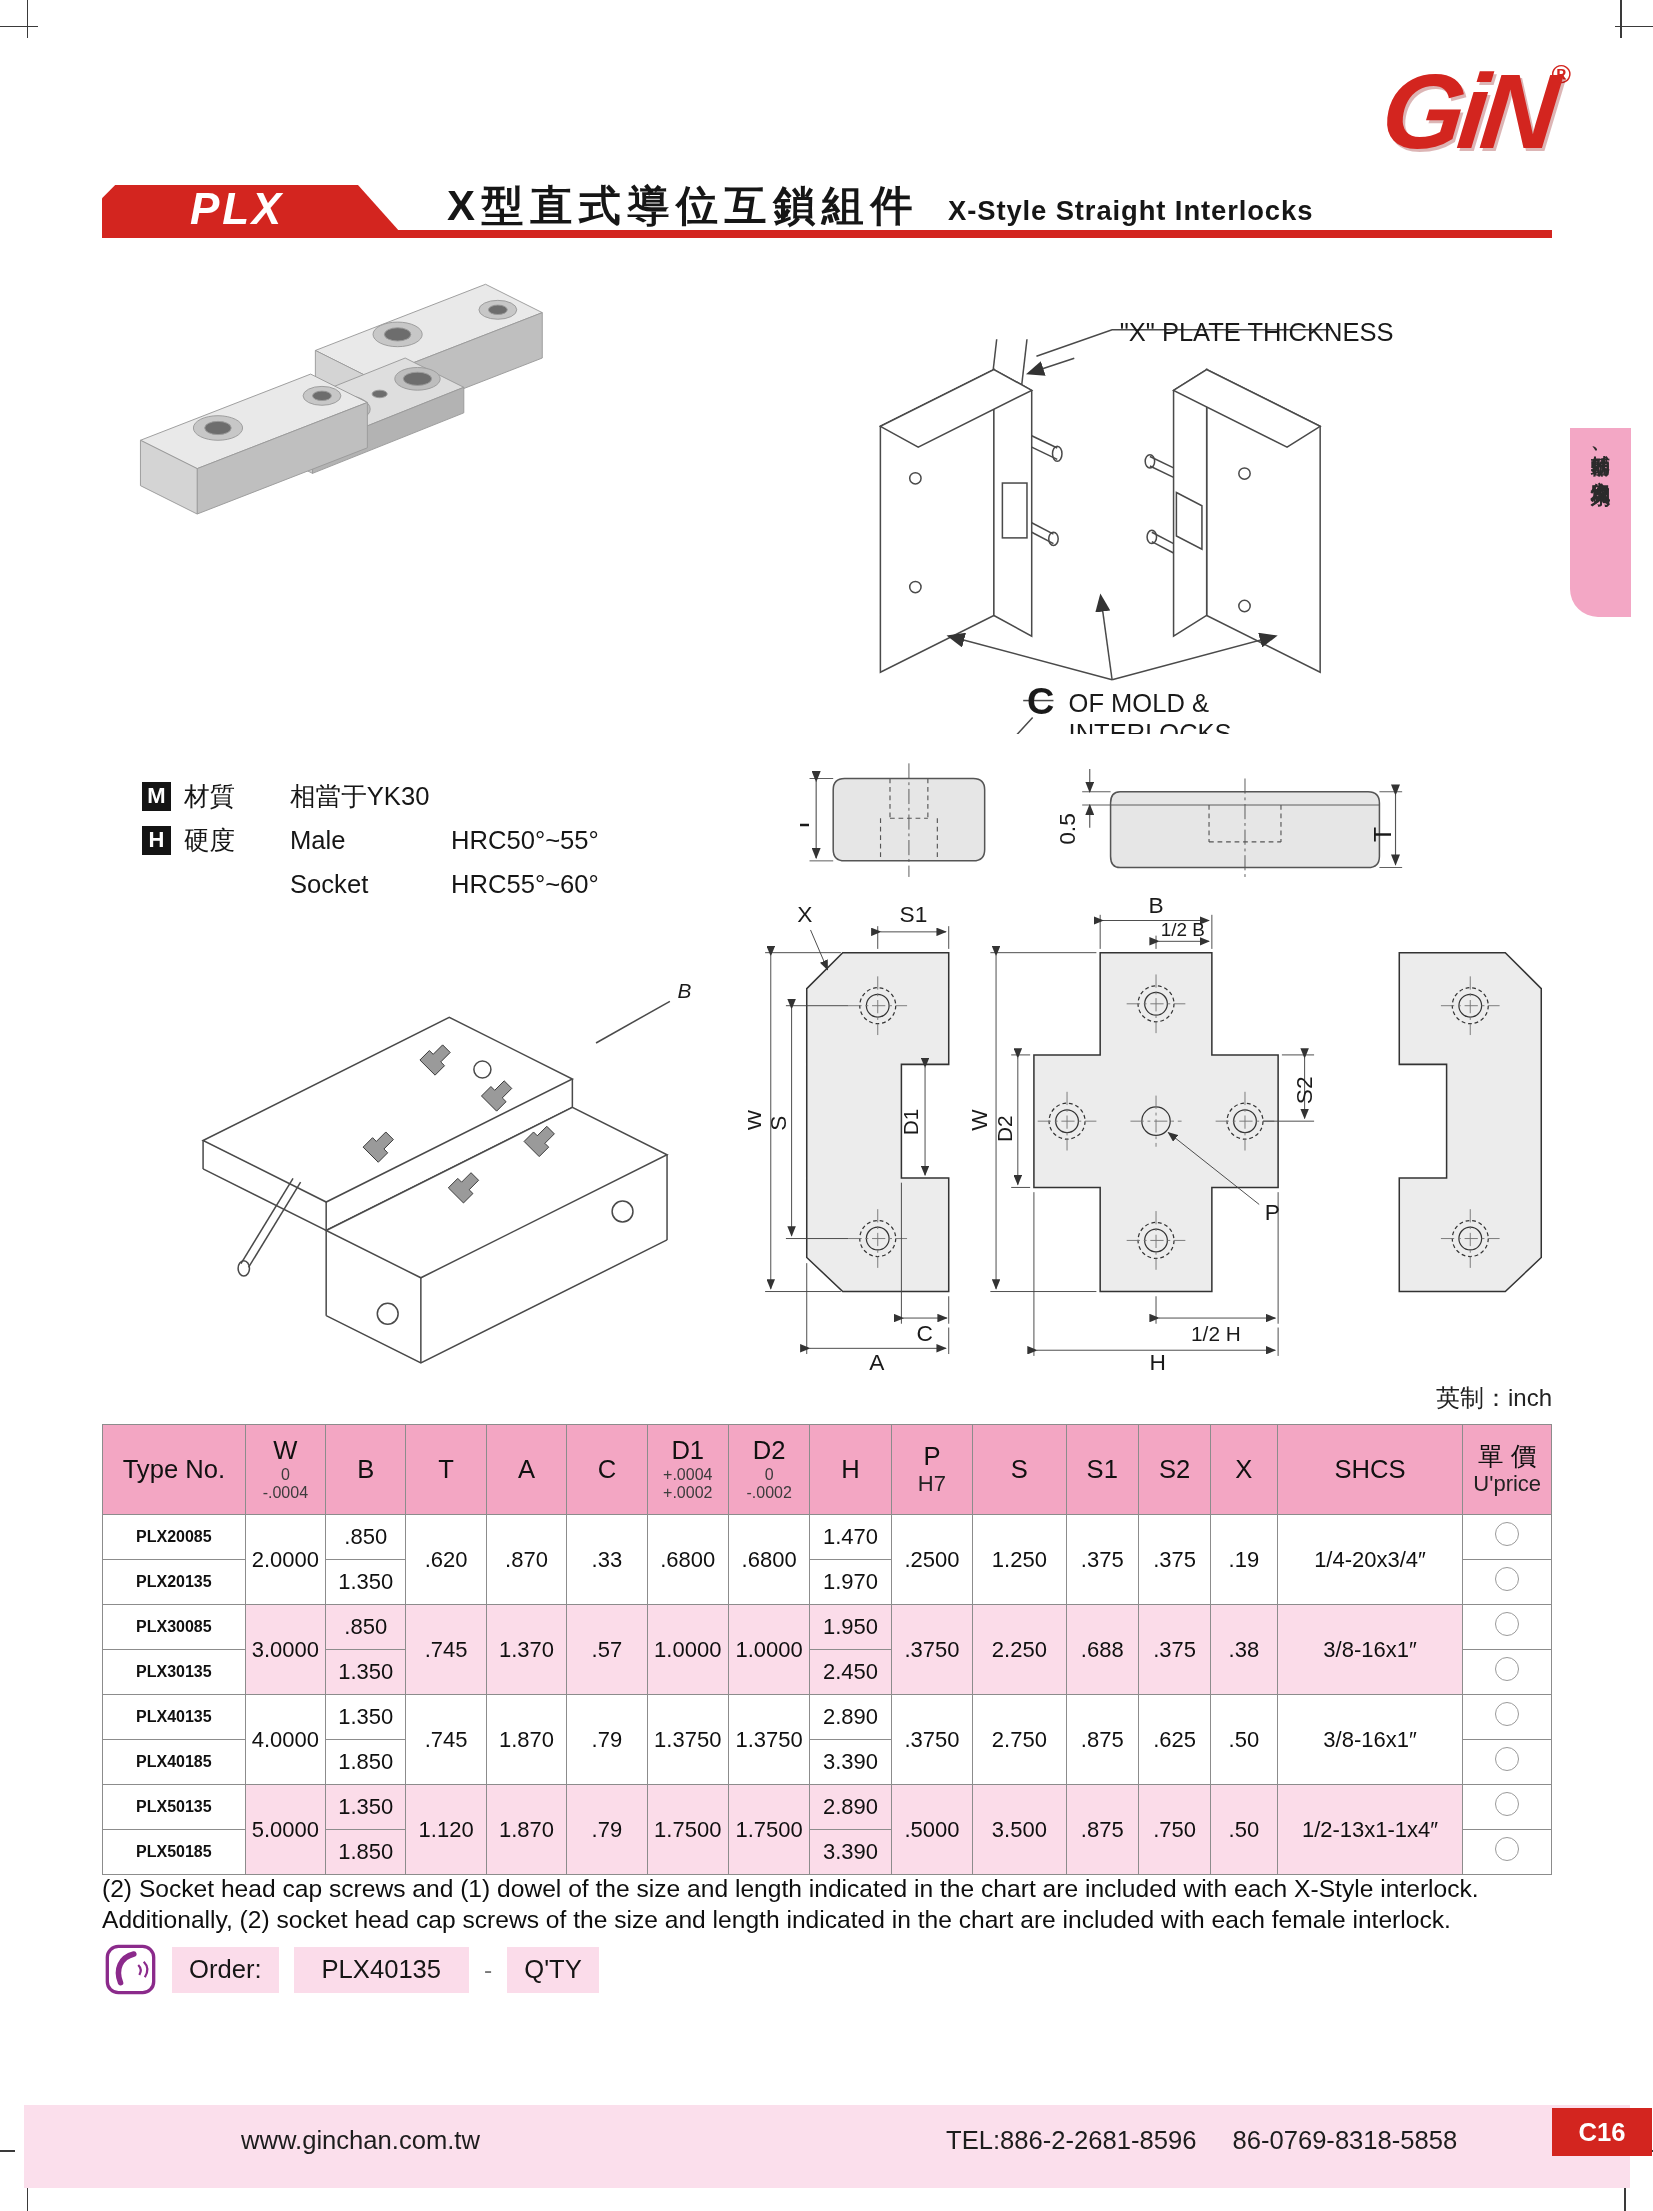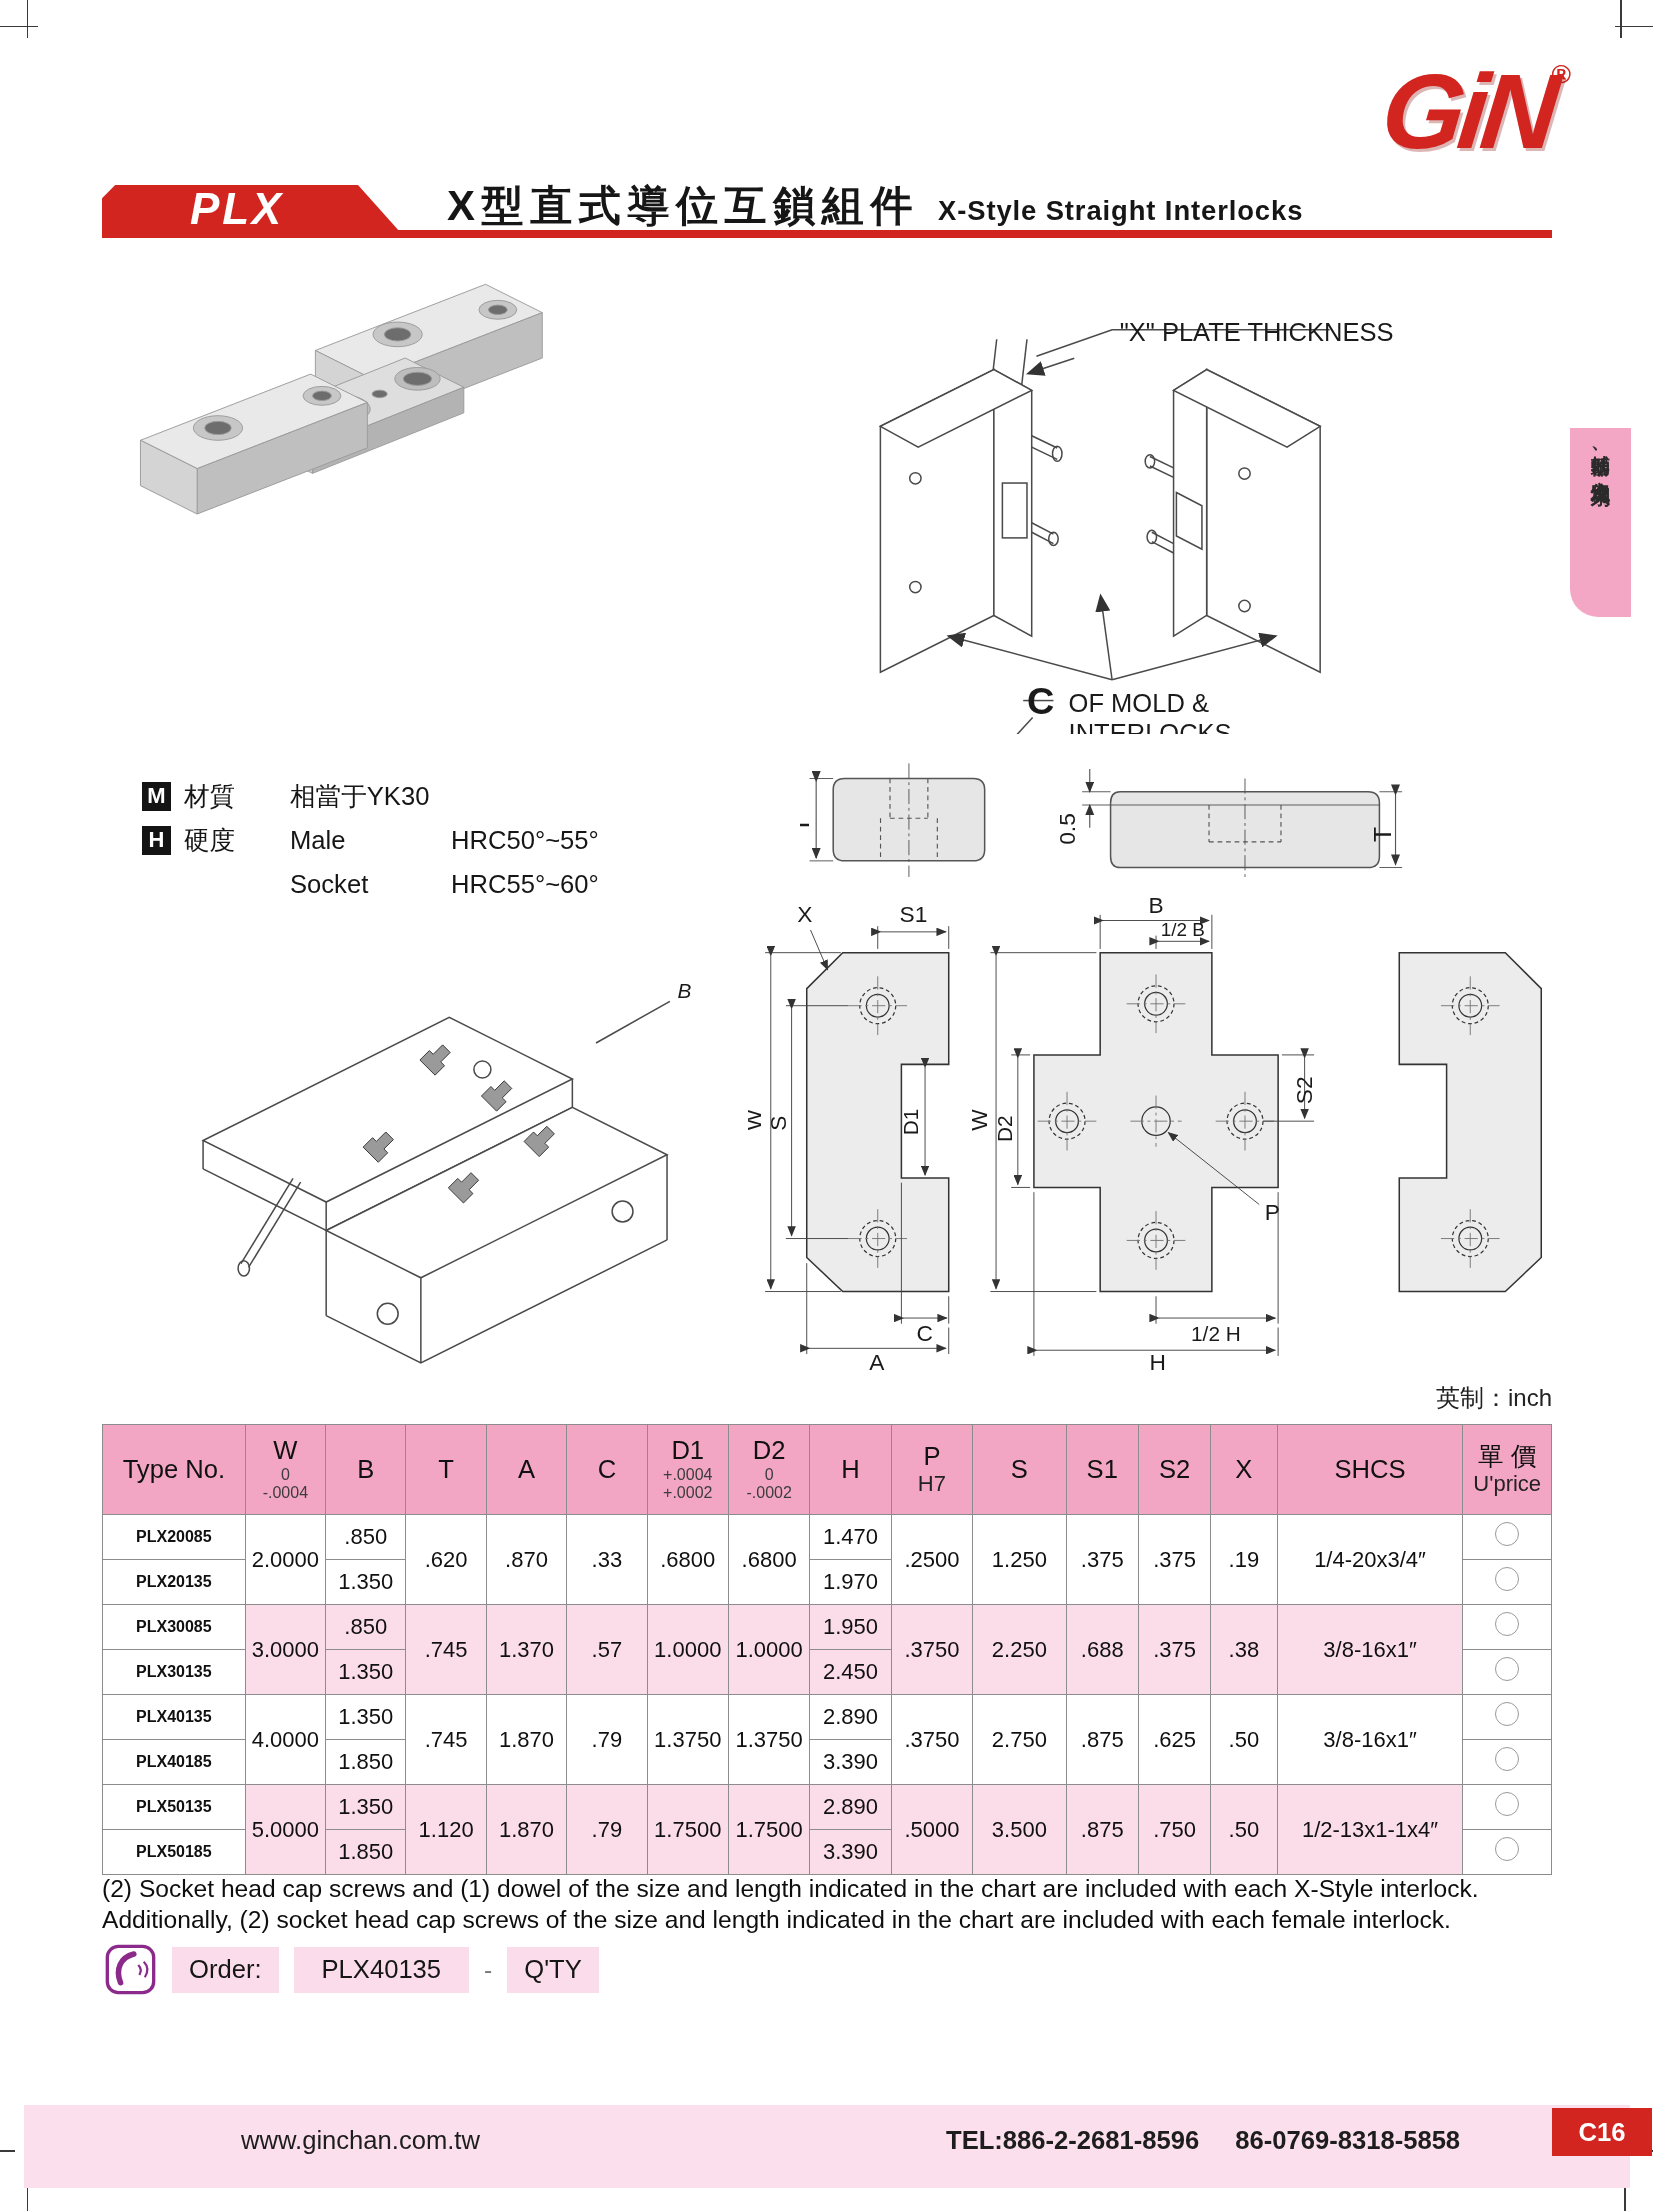--- a/index.html
+++ b/index.html
@@ -13,21 +13,21 @@
   .logo-text{font-size:106px;font-weight:bold;font-style:italic;color:#d3251f;
              letter-spacing:-6.6px;transform:skewX(-6deg);display:inline-block;line-height:104px;
              text-shadow:2.8px 2.8px 0 rgba(140,10,10,.30);}
   .logo-reg{font-size:26.5px;color:#d3251f;vertical-align:top;font-style:normal;font-weight:bold;}
   
   .code-box{position:absolute;left:102px;top:185px;width:298px;height:47px;background:#d3251f;
             clip-path:polygon(0 13.2px,13.2px 0,calc(100% - 42px) 0,100% 100%,0 100%);
             display:flex;align-items:center;justify-content:center;}
   .code-box span{color:#fff;font-size:44px;font-weight:bold;letter-spacing:2.8px;padding-right:28px;font-style:italic;}
   .title-rule{position:absolute;left:102px;top:230px;width:1450px;height:7.6px;background:#d3251f;}
-  .title-wrap{position:absolute;left:447px;top:178px;display:flex;align-items:baseline;gap:19px;white-space:nowrap;}
+  .title-wrap{position:absolute;left:447px;top:178px;display:flex;align-items:baseline;gap:29px;white-space:nowrap;}
   .title-zh{font-size:42px;font-weight:bold;letter-spacing:6.6px;color:#161616;}
   .title-en{font-size:27.4px;font-weight:bold;letter-spacing:0.9px;color:#161616;}
   
   .side-tab{position:absolute;left:1570px;top:428px;width:61px;height:189px;background:#f3a7c5;
             border-radius:0 0 0 28px;display:flex;justify-content:center;}
   .side-tab span{writing-mode:vertical-rl;text-orientation:upright;font-size:19px;letter-spacing:1.9px;
                  color:#2b2b2b;padding-top:11.4px;font-weight:bold;}
   
   .specs{position:absolute;left:142px;top:774px;font-size:25.6px;color:#161616;}
   .specs .row{display:grid;grid-template-columns:42px 106px 161px auto;align-items:center;height:44px;}
@@ -53,21 +53,21 @@
   
   .notes{position:absolute;left:102px;top:1873px;width:1462px;font-size:24.6px;line-height:1.28;color:#0e0e0e;}
   
   .order{position:absolute;left:104px;top:1942px;display:flex;align-items:center;gap:15px;height:55px;}
   .phone-box{width:53px;height:55px;flex:0 0 auto;}
   .pinkchip{background:#fbdcea;padding:8.5px 17px;font-size:25.6px;color:#161616;}
   .osep{color:#777;font-size:24.6px;}
   
   .footer-band{position:absolute;left:24px;top:2105px;width:1606px;height:83px;background:#fbdfec;}
   .site{position:absolute;left:241px;top:2126px;font-size:25.6px;color:#1d1d1d;}
-  .tels{position:absolute;left:946px;top:2126px;font-size:25.6px;color:#1d1d1d;display:flex;gap:36px;white-space:nowrap;font-weight:bold;}
+  .tels{position:absolute;left:946px;top:2126px;font-size:25.6px;color:#1d1d1d;display:flex;gap:36px;white-space:nowrap;}
   .c16{position:absolute;left:1552px;top:2108px;width:100px;height:48px;background:#d3251f;color:#fff;
        font-size:25.6px;font-weight:bold;display:flex;align-items:center;justify-content:center;}
   
   svg text{font-family:"Liberation Sans", sans-serif;fill:#1a1a1a;}
 </style>
 </head>
 <body>
 
 <div class="page">
 

